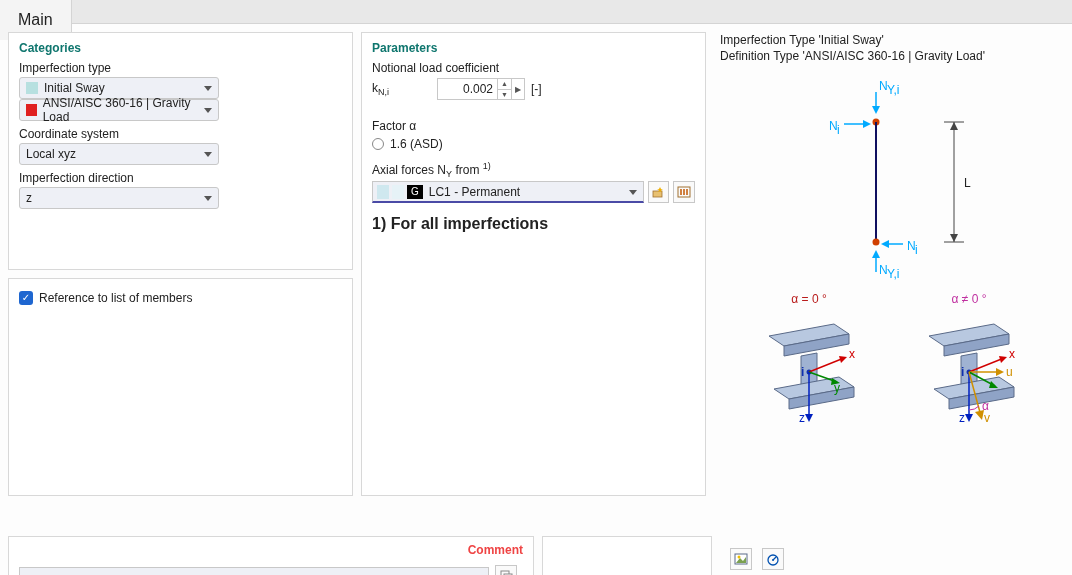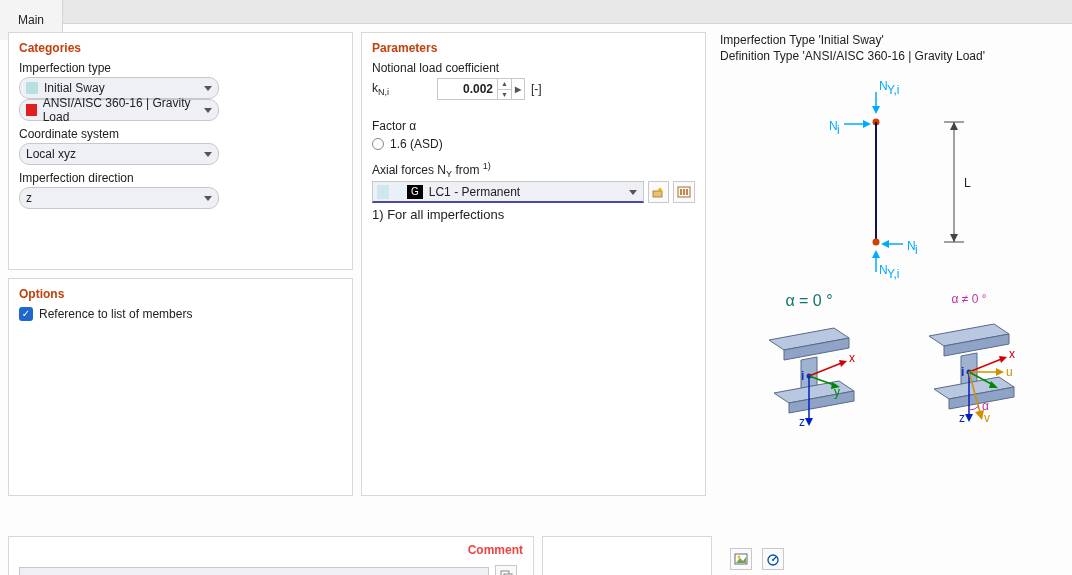--- a/index.html
+++ b/index.html
@@ -1,53 +1,53 @@
 <!DOCTYPE html>
 <html><head>
 <meta charset="utf-8">
 <style>
   * { box-sizing: border-box; font-family: "Segoe UI", Tahoma, sans-serif; font-size: 12px; }
   body { margin: 0; background: #fdfdfd; color: #222; width: 1072px; height: 575px; overflow: hidden; }
   .tabbar { background: #e8e8e8; height: 24px; border-bottom: 1px solid #d4d4d4; display: flex; align-items: stretch; }
-  .tab { padding: 20px 18px; background: #f4f4f4; border-right: 1px solid #d4d4d4; display: flex; align-items: center; font-size: 12px; }
+  .tab { padding: 20px 18px; background: #f4f4f4; border-right: 1px solid #d4d4d4; display: flex; align-items: center; font-size: 16px; }
   .layout { display: flex; gap: 8px; padding: 8px; }
   .col { display: flex; flex-direction: column; gap: 8px; }
   .col-left { width: 345px; }
   .col-mid { width: 345px; }
   .col-right { flex: 1; }
   .panel { border: 1px solid #d8d8d8; background: #fff; padding: 8px 10px 10px; }
-  .panel-title { color: #c2410c; font-weight: 600; font-size: 12px; margin-bottom: 6px; }
+  .panel-title { color: #0f766e; font-weight: 600; font-size: 12px; margin-bottom: 6px; }
   .field-label { font-size: 12px; margin: 6px 0 2px; color: #222; }
-  .select { width: 200px; height: 22px; border: 1px solid #c8c8c8; background: #eef0f6; display: flex; align-items: center; padding: 0 18px 0 6px; position: relative; border-radius: 10px; cursor: default; }
+  .select { width: 200px; height: 22px; border: 1px solid #c8c8c8; background: #eef0f6; display: flex; align-items: center; padding: 0 18px 0 6px; position: relative; border-radius: 3px; cursor: default; }
   .select::after { content: ""; position: absolute; right: 6px; top: 8px; width: 0; height: 0; border-left: 4px solid transparent; border-right: 4px solid transparent; border-top: 5px solid #555; }
   .swatch { width: 12px; height: 12px; margin-right: 6px; display: inline-block; }
   .swatch.teal { background: #b7e0e0; }
   .swatch.red { background: #e02020; }
   .checkbox-row { display: flex; align-items: center; gap: 6px; margin-top: 4px; }
   .checkbox { width: 14px; height: 14px; border-radius: 3px; background: #1e66d0; color: #fff; display: flex; align-items: center; justify-content: center; font-size: 10px; line-height: 1; }
-  .numinput { display: inline-flex; align-items: center; height: 24px; font-weight: bold; }
+  .numinput { display: inline-flex; align-items: center; height: 24px; }
   .numinput .box { width: 60px; height: 22px; border: 1px solid #c8c8c8; background: #fff; text-align: right; padding: 0 4px; line-height: 20px; border-right: none; }
   .spin { width: 14px; height: 22px; border: 1px solid #c8c8c8; display: flex; flex-direction: column; border-right: none; }
   .spin div { flex: 1; display: flex; align-items: center; justify-content: center; font-size: 7px; color: #555; border-bottom: 1px solid #c8c8c8; cursor: pointer; }
   .spin div:last-child { border-bottom: none; }
   .reveal { width: 14px; height: 22px; border: 1px solid #c8c8c8; display: flex; align-items: center; justify-content: center; font-size: 8px; color: #555; cursor: pointer; }
   .unit { margin-left: 6px; color: #222; }
   .radio-row { display: flex; align-items: center; gap: 6px; margin: 4px 0; }
   .radio { width: 12px; height: 12px; border: 1px solid #888; border-radius: 50%; display: flex; align-items: center; justify-content: center; background:#fff; }
   .radio.checked { border-color: #1e66d0; }
   .radio.checked::after { content: ""; width: 6px; height: 6px; background: #1e66d0; border-radius: 50%; }
   .wide-select { width: 275px; height: 22px; border: 1px solid #c8c8c8; background: #eef0f6; display: flex; align-items: center; padding: 0 18px 0 4px; position: relative; border-bottom: 2px solid #4a4aa6; }
   .wide-select::after { content: ""; position: absolute; right: 6px; top: 8px; width: 0; height: 0; border-left: 4px solid transparent; border-right: 4px solid transparent; border-top: 5px solid #555; }
   .mini-swatch { width: 12px; height: 14px; margin-right: 3px; }
   .ms1 { background: #cfe8ef; }
   .ms2 { background: #e6f2f7; }
   .ms3 { background: #000; color: #fff; display:flex; align-items:center; justify-content:center; font-size:10px; padding:0 4px; width:auto; height:14px; margin-right:6px;}
   .icon-btn { width: 22px; height: 22px; border: 1px solid #c8c8c8; background: #fafafa; margin-left: 4px; display: flex; align-items: center; justify-content: center; font-size: 12px; cursor: pointer; }
   .row-inline { display: flex; align-items: center; }
-  .footnote { margin-top: 4px; font-size: 13px; }
+  .footnote { margin-top: 12px; font-size: 16px; font-weight: bold; }
   .info-header { font-size: 12px; line-height: 1.35; margin-bottom: 8px; }
   .formula { text-align: center; margin: 14px 0 18px; font-size: 13px; }
   .diagram-area { display:flex; justify-content:center; }
   .diagram2-row { display:flex; justify-content:center; gap:40px; margin-top: 10px; }
   .comment-row { display:flex; gap:8px; padding:0 8px 8px; }
   .comment-panel { border:1px solid #d8d8d8; background:#fff; padding:6px 10px 10px; }
   .comment-left { width: 526px; }
   .comment-mid { width: 170px; }
   .comment-select { width: 470px; height: 22px; border: 1px solid #c8c8c8; background: #eef0f6; display:flex; align-items:center; padding:0 18px 0 6px; position:relative; margin-top: 4px; }
   .comment-select::after { content: ""; position: absolute; right: 6px; top: 8px; width: 0; height: 0; border-left: 4px solid transparent; border-right: 4px solid transparent; border-top: 5px solid #555; }
@@ -89,21 +89,20 @@
         <span>Local xyz</span>
       </div>
 
       <div class="field-label">Imperfection direction</div>
       <div class="select">
         <span>z</span>
       </div>
     </div>
 
     <div class="panel tall-panel-left2">
-      <div class="panel-title">Options</div>
       <div class="checkbox-row">
         <div class="checkbox">✓</div>
         <span>Reference to list of members</span>
       </div>
     </div>
   </div>
 
   <div class="col col-mid">
     <div class="panel tall-panel-mid">
       <div class="panel-title">Parameters</div>
@@ -198,21 +197,21 @@
           <polygon points="185,50 181,58 189,58" fill="#444"></polygon>
           <polygon points="185,170 181,162 189,162" fill="#444"></polygon>
           <line x1="175" y1="50" x2="195" y2="50" stroke="#444" stroke-width="1"></line>
           <line x1="175" y1="170" x2="195" y2="170" stroke="#444" stroke-width="1"></line>
           <text x="195" y="115" font-size="13" fill="#222">L</text>
         </svg>
       </div>
 
       <div class="diagram2-row">
         <div>
-          <div style="text-align:center; color:#0f766e; font-size:16px;">α = 0 °</div>
+          <div style="text-align:center; color:#b91c1c; font-size:12px;">α = 0 °</div>
           <svg width="120" height="120" viewBox="0 0 120 120">
 
             <polygon points="20,30 85,18 100,28 35,40" fill="#b8c8e0" stroke="#5a6a88"></polygon>
             <polygon points="35,40 100,28 100,38 35,50" fill="#8fa3c6" stroke="#5a6a88"></polygon>
             <polygon points="52,50 68,47 68,80 52,83" fill="#9fb2d2" stroke="#5a6a88"></polygon>
             <polygon points="25,83 90,71 105,81 40,93" fill="#b8c8e0" stroke="#5a6a88"></polygon>
             <polygon points="40,93 105,81 105,91 40,103" fill="#8fa3c6" stroke="#5a6a88"></polygon>
 
             <circle cx="60" cy="66" r="2.5" fill="#1030b0"></circle>
             <text x="52" y="70" fill="#1030b0" font-size="11" font-weight="bold">i</text>

